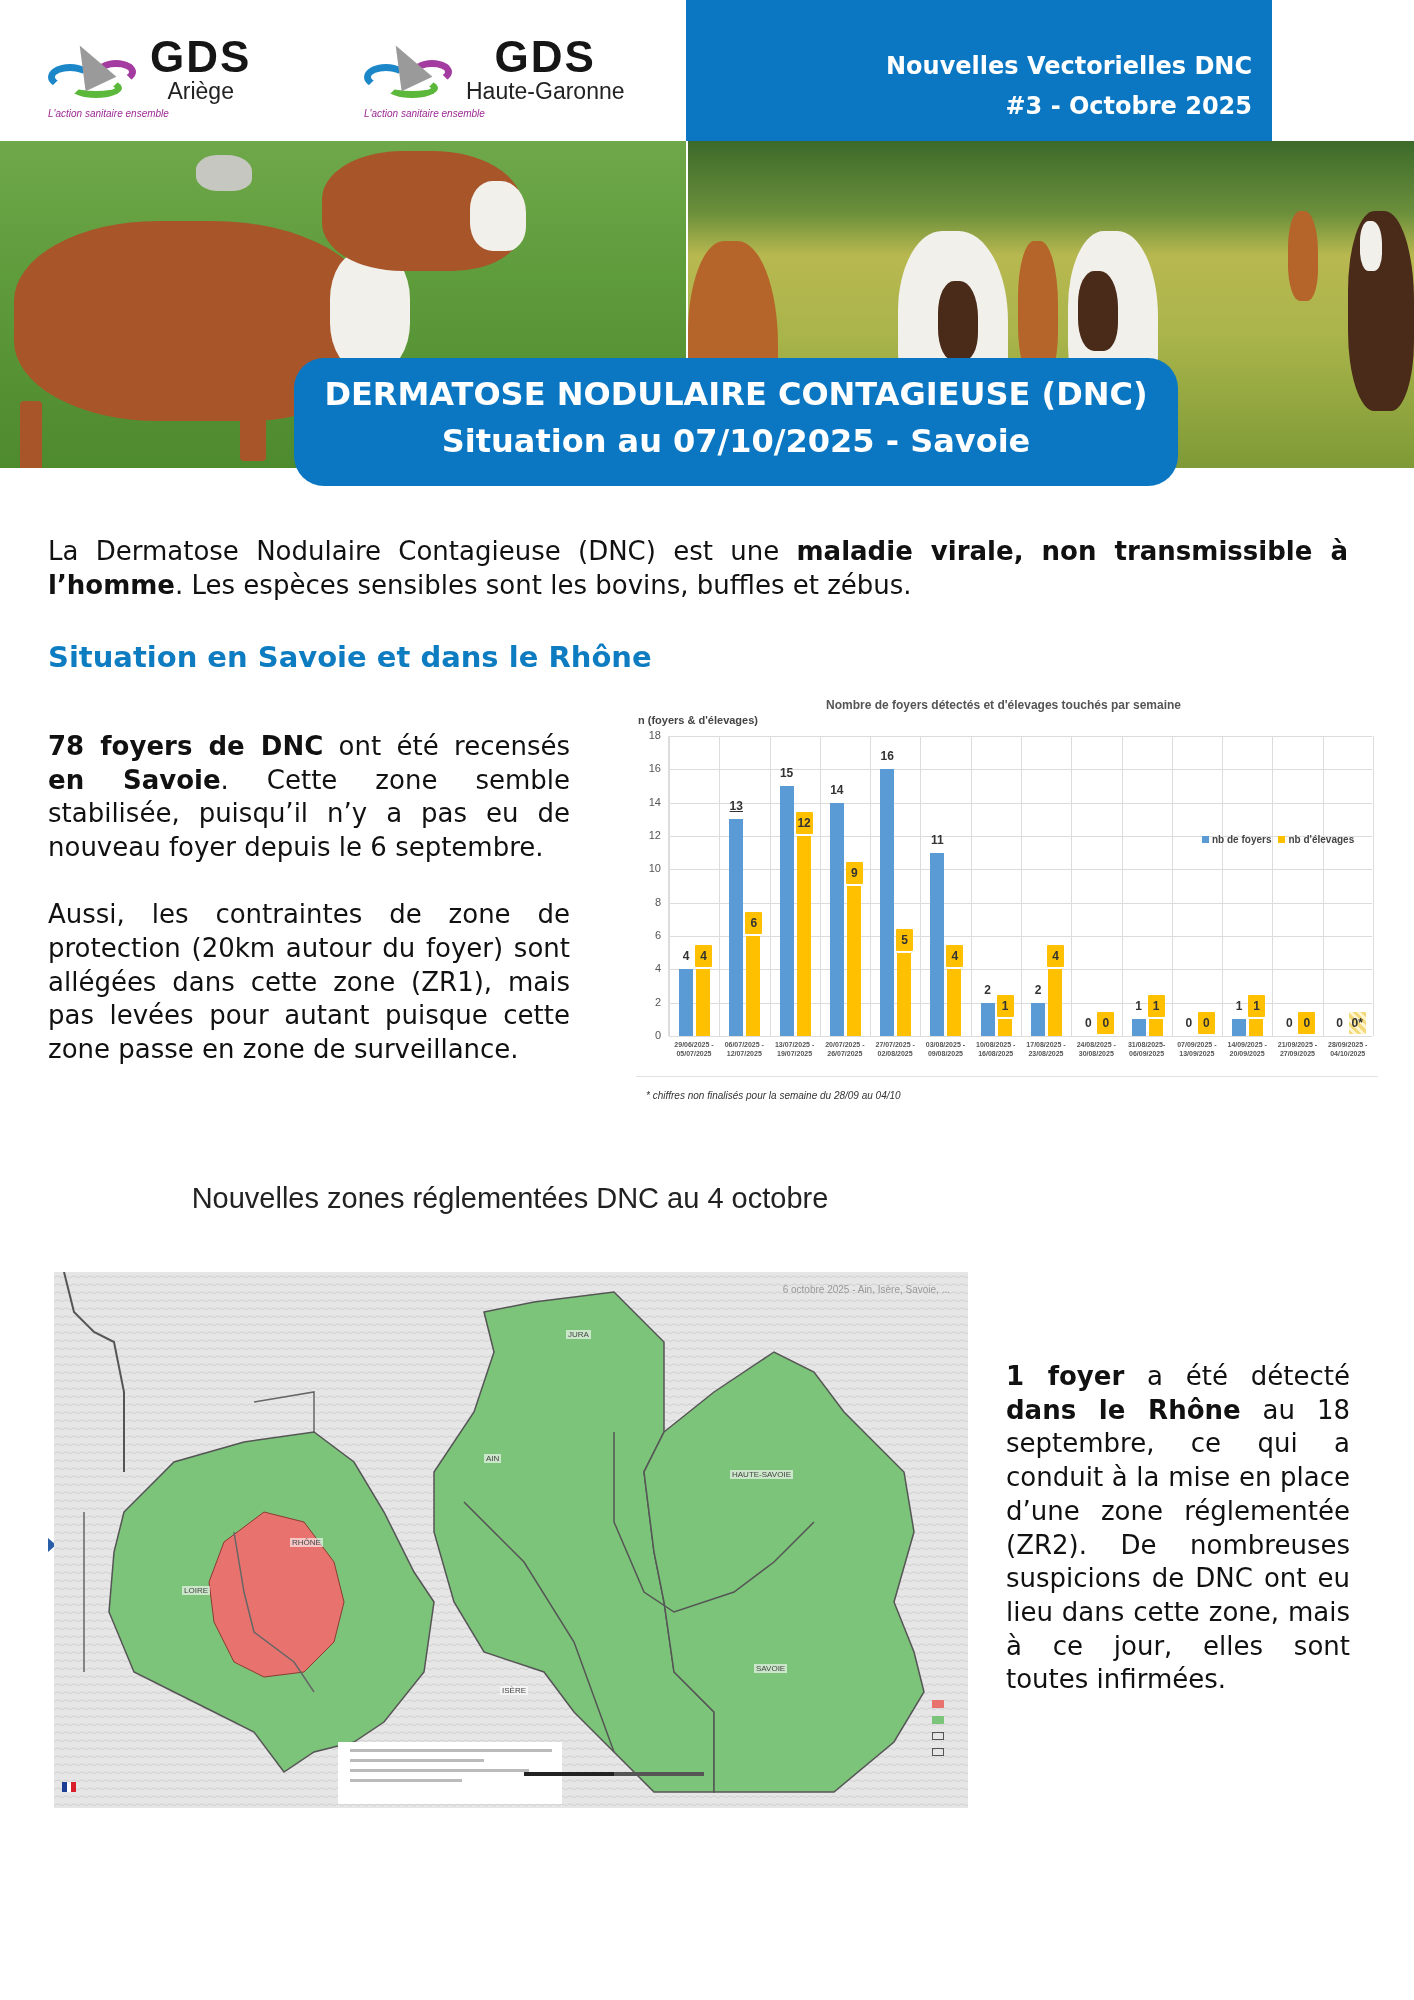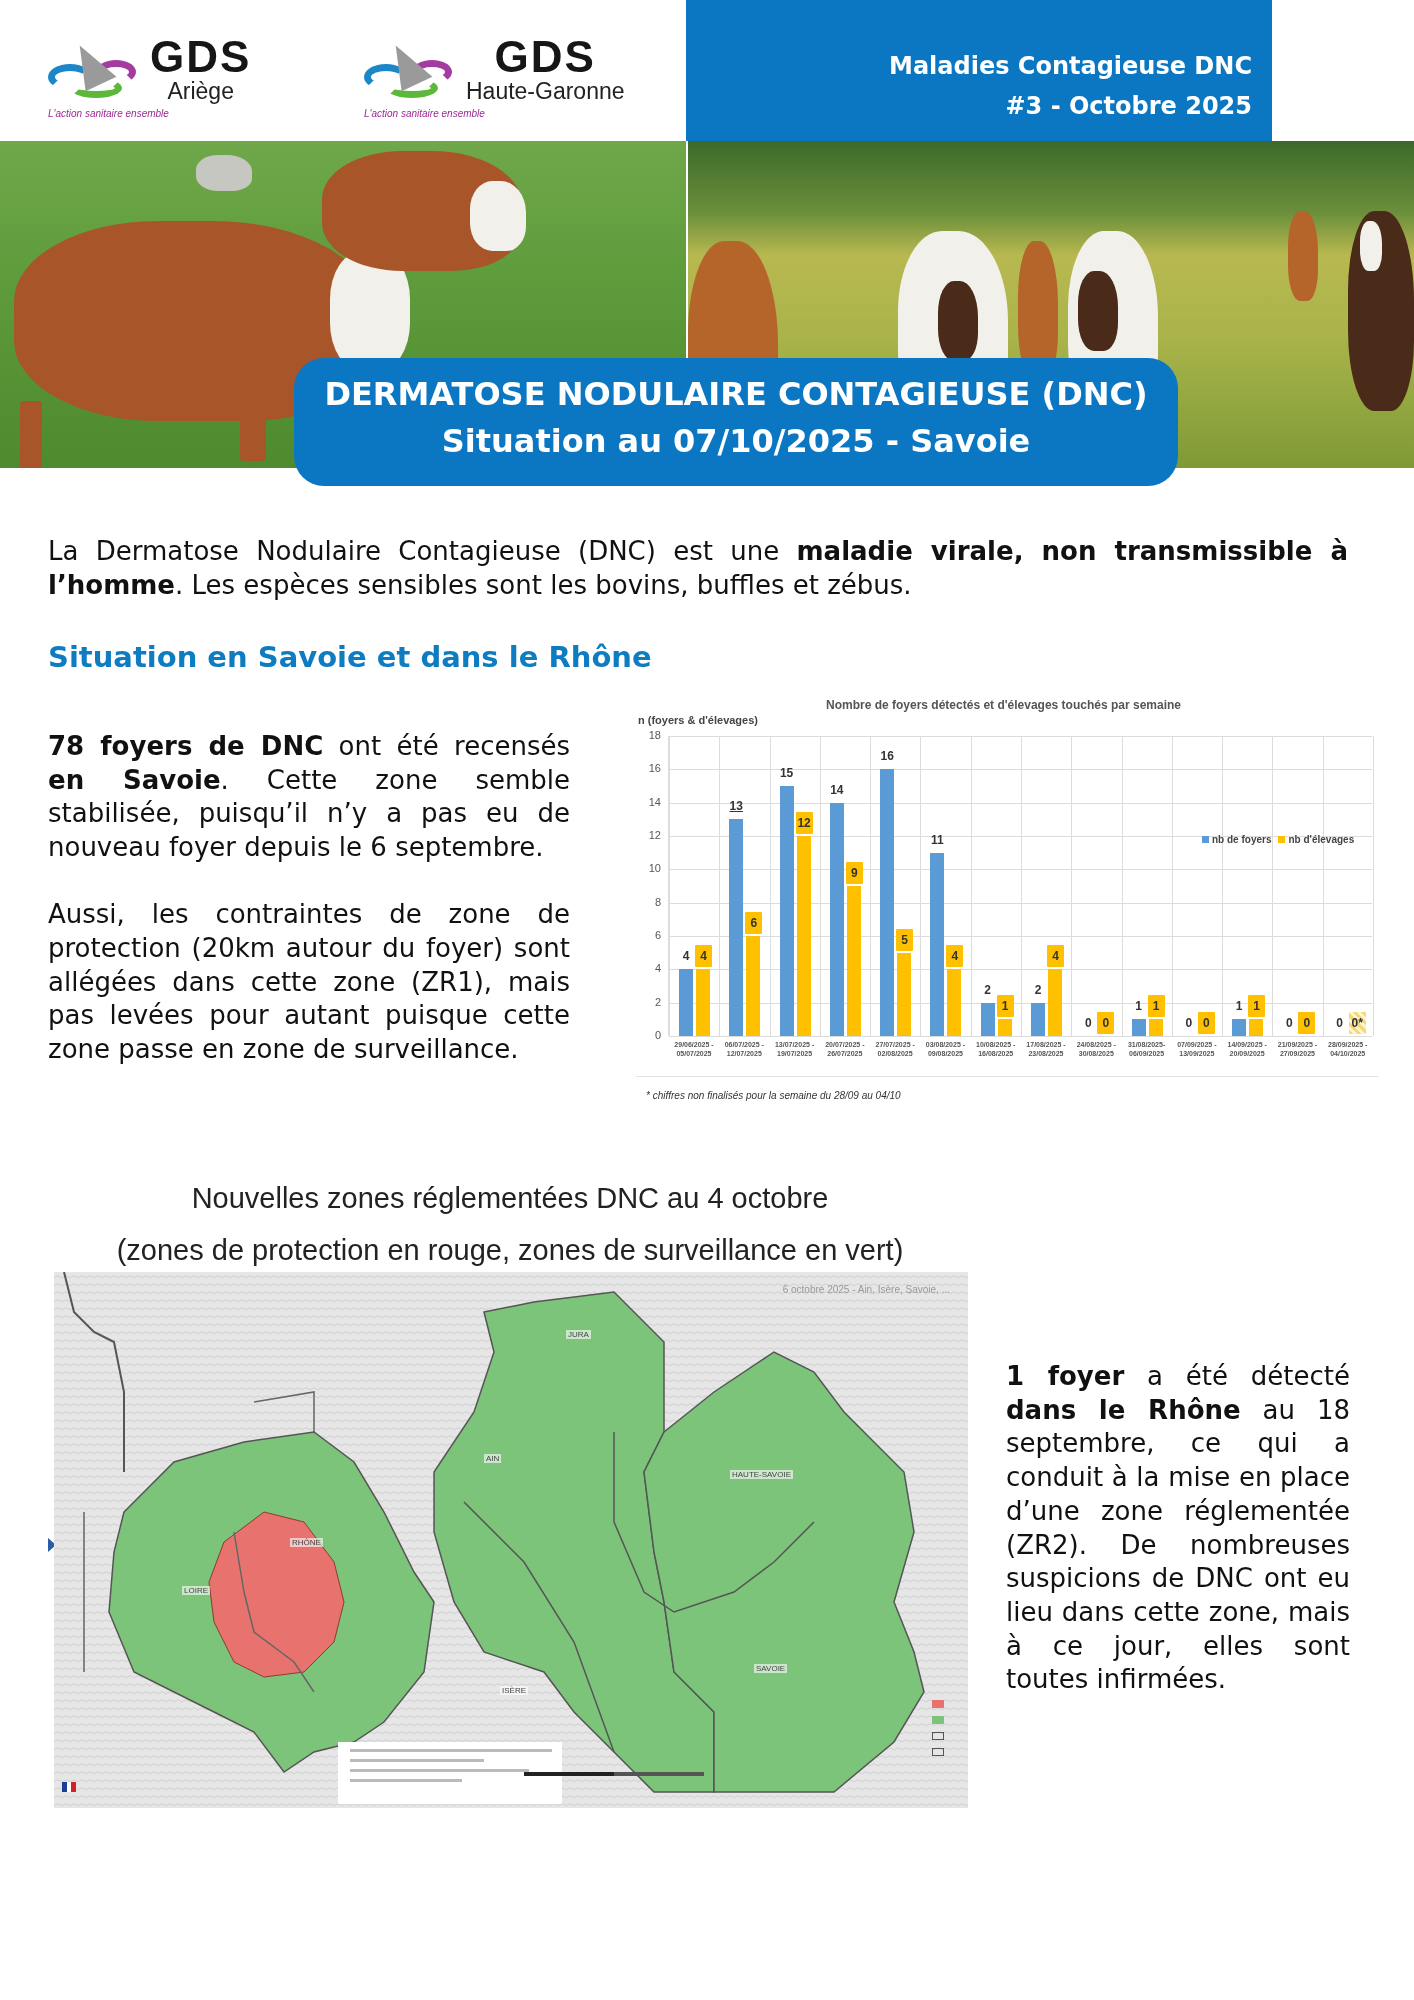--- a/index.html
+++ b/index.html
@@ -109,21 +109,21 @@
         <div class="arc-green"></div>
         <div class="tri"></div>
     </div>
     <div class="txt">
       <span class="gds">GDS</span>
       <span class="dept">Haute-Garonne</span>
     </div>
     <span class="tag">L'action sanitaire ensemble</span>
   </div>
   <div class="issue-box">
-    <div>Maladies Contagieuse DNC</div>
+    <div>Nouvelles Vectorielles DNC</div>
     <div>#3 - Octobre 2025</div>
   </div>
 </div>
 
 <div class="banner">
   <div class="photo photo-left">
     <div class="cow c-brown" style="left:14px;top:80px;width:360px;height:200px;"></div>
     <div class="cow c-white" style="left:330px;top:110px;width:80px;height:120px;border-radius:40%;"></div>
     <div class="cow c-brown" style="left:322px;top:10px;width:200px;height:120px;"></div>
     <div class="cow c-white" style="left:470px;top:40px;width:56px;height:70px;"></div>
@@ -293,21 +293,20 @@
     <span>nb de foyers</span>
     <span class="sw" style="background:#ffc000;margin-left:4px"></span>
     <span>nb  d'élevages</span>
   </div>
   <div class="sep"></div>
   <div class="note">* chiffres non finalisés pour la semaine du 28/09 au 04/10</div>
 </div>
 
 <div class="map-title">
   <div>Nouvelles zones réglementées DNC au 4 octobre</div>
-  <div>(zones de protection en rouge, zones de surveillance en vert)</div>
 </div>
 
 <div class="map-arrow"></div>
 <div class="map">
   <svg width="914" height="536" viewBox="0 0 914 536">
     <defs>
       <pattern id="terrain" width="8" height="8" patternUnits="userSpaceOnUse">
         <rect width="8" height="8" fill="#e6e6e6"></rect>
         <path d="M0 6 Q4 2 8 6" stroke="#d0d0d0" stroke-width="1" fill="none"></path>
       </pattern>

